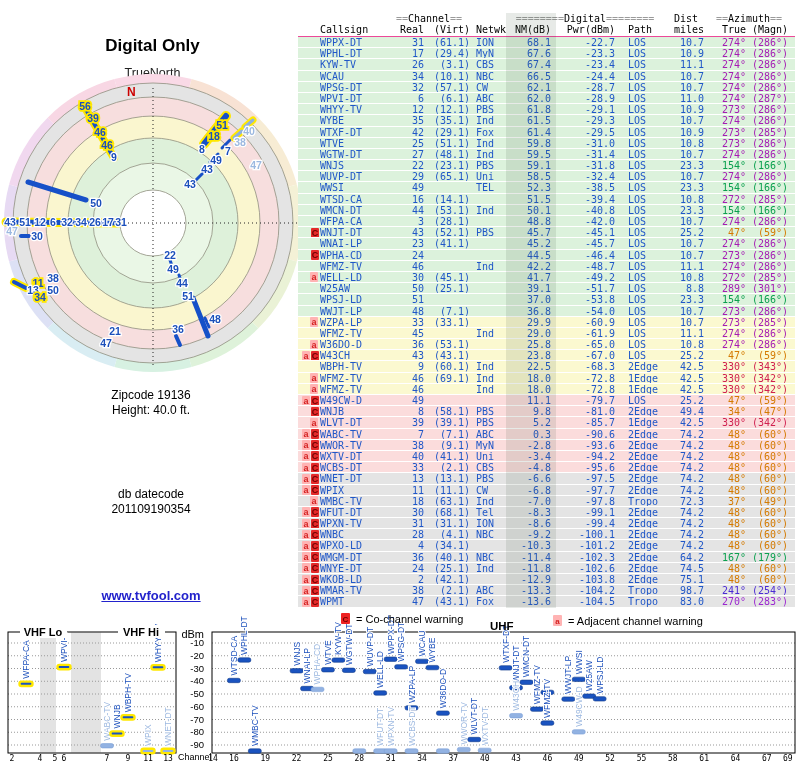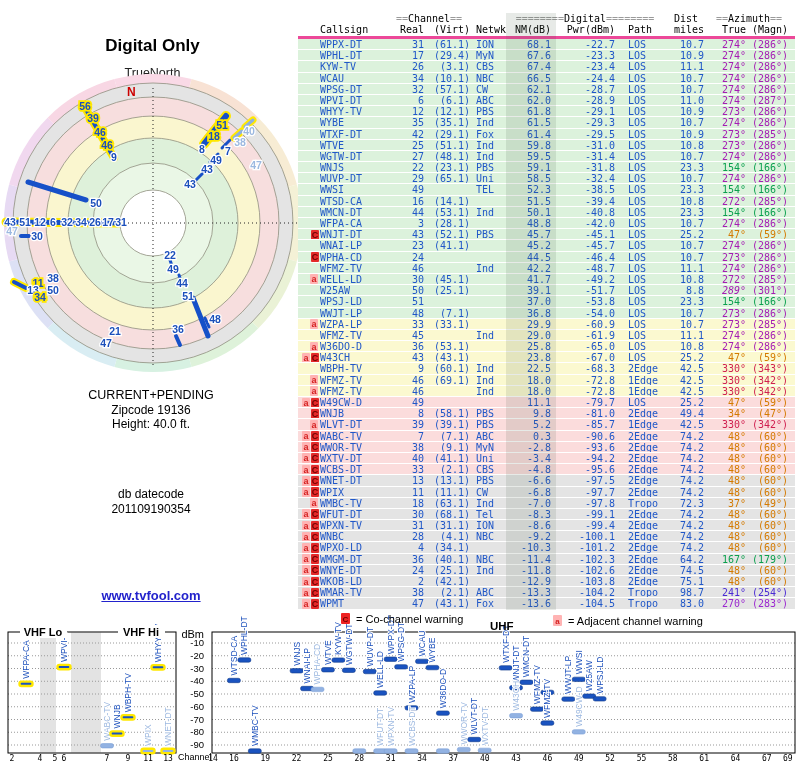--- a/index.html
+++ b/index.html
@@ -14,21 +14,21 @@
   #criteria{position:absolute;left:0;top:388px;width:302px;text-align:center}
   #criteria .head{font-size:13.5px;font-weight:bold;text-decoration:underline;margin-bottom:9px}
   #criteria .ln{font-size:12px;line-height:14.5px}
   #criteria .ln0{font-size:12.5px}
   #dbblock{position:absolute;left:0;top:487px;width:302px;text-align:center;font-size:12px;line-height:14.5px}
   #sitelink{position:absolute;left:0;top:586px;width:302px;text-align:center}
   #sitelink a{color:#2222cc;font-size:13px;font-weight:bold;text-decoration:underline}
   
   #tbl{position:absolute;left:298px;top:13px;width:497px;
        font-family:"DejaVu Sans Mono",monospace;font-size:10px;line-height:11.2px}
-  #thead{position:relative;height:23px;border-bottom:3px solid #ec4899;background:#fff}
+  #thead{position:relative;height:23px;border-bottom:1px solid #ec4899;background:#fff}
   .gh{position:absolute;top:0;transform:translateX(-50%);white-space:nowrap}
   .eq{color:#9a9a9a}
   #hcols{position:absolute;top:11px;left:0;right:0;display:flex}
   .trow{display:flex;height:11.2px;box-sizing:border-box;border-bottom:1px solid #fff}
   .band-g{background:#dcf2dc}.band-y{background:#fbf9d0}
   .band-p{background:#fbdcdc}.band-e{background:#e4e4e4}
   .c{box-sizing:border-box;overflow:hidden;white-space:nowrap}
   .c0{width:22px;text-align:right;padding-right:1px}
   .c1{width:68px}
   .c2{width:36px;text-align:right}
@@ -142,21 +142,20 @@
     <text x="115" y="275" font-size="10.5" font-weight="bold" text-anchor="middle" font-family="&quot;Liberation Sans&quot;,sans-serif" paint-order="stroke" stroke="#ffffff" stroke-width="2.5" fill="#1b4fbb">21</text>
     <text x="106" y="287" font-size="10.5" font-weight="bold" text-anchor="middle" font-family="&quot;Liberation Sans&quot;,sans-serif" paint-order="stroke" stroke="#ffffff" stroke-width="2.5" fill="#1b4fbb">47</text>
     <text x="53" y="222" font-size="10.5" font-weight="bold" text-anchor="middle" font-family="&quot;Liberation Sans&quot;,sans-serif" paint-order="stroke" stroke="#ffffff" stroke-width="2.5" fill="#1b4fbb">38</text>
     <text x="38" y="227" font-size="10.5" font-weight="bold" text-anchor="middle" font-family="&quot;Liberation Sans&quot;,sans-serif" paint-order="stroke" stroke="#ffe800" stroke-width="3.5" fill="#1b4fbb">11</text>
     <text x="53" y="234" font-size="10.5" font-weight="bold" text-anchor="middle" font-family="&quot;Liberation Sans&quot;,sans-serif" paint-order="stroke" stroke="#ffffff" stroke-width="2.5" fill="#1b4fbb">50</text>
     <text x="33" y="234" font-size="10.5" font-weight="bold" text-anchor="middle" font-family="&quot;Liberation Sans&quot;,sans-serif" paint-order="stroke" stroke="#ffffff" stroke-width="2.5" fill="#1b4fbb">13</text>
     <text x="40" y="241" font-size="10.5" font-weight="bold" text-anchor="middle" font-family="&quot;Liberation Sans&quot;,sans-serif" paint-order="stroke" stroke="#ffe800" stroke-width="3.5" fill="#1b4fbb">34</text>
   </svg>
 
 <div id="criteria">
-  <div class="ln ln0">CURRENT+PENDING</div>
   <div class="ln">Zipcode 19136</div>
   <div class="ln">Height: 40.0 ft.</div>
 </div>
 <div id="dbblock">
   <div>db datecode</div>
   <div>201109190354</div>
 </div>
 <div id="sitelink">
   <a href="#">www.tvfool.com</a>
 </div>
@@ -471,21 +470,21 @@
       <div class="trow band-g">
         <span class="c c0"></span>
         <span class="c c1 blue">W25AW</span>
         <span class="c c2 blue">50</span>
         <span class="c c3 blue">(25.1)</span>
         <span class="c c4 blue"></span>
         <span class="c c5 blue">39.1</span>
         <span class="c c6 blue">-51.7</span>
         <span class="c c7 blue">LOS</span>
         <span class="c c8 blue">8.8</span>
-        <span class="c c9" style="color: rgb(165, 28, 180); font-style: italic;">289°</span>
+        <span class="c c9" style="color: rgb(165, 28, 180);">289°</span>
         <span class="c c10" style="color: rgb(165, 28, 180);">(301°)</span>
       </div>
       <div class="trow band-g">
         <span class="c c0"></span>
         <span class="c c1 blue">WPSJ-LD</span>
         <span class="c c2 blue">51</span>
         <span class="c c3 blue"></span>
         <span class="c c4 blue"></span>
         <span class="c c5 blue">37.0</span>
         <span class="c c6 blue">-53.8</span>

